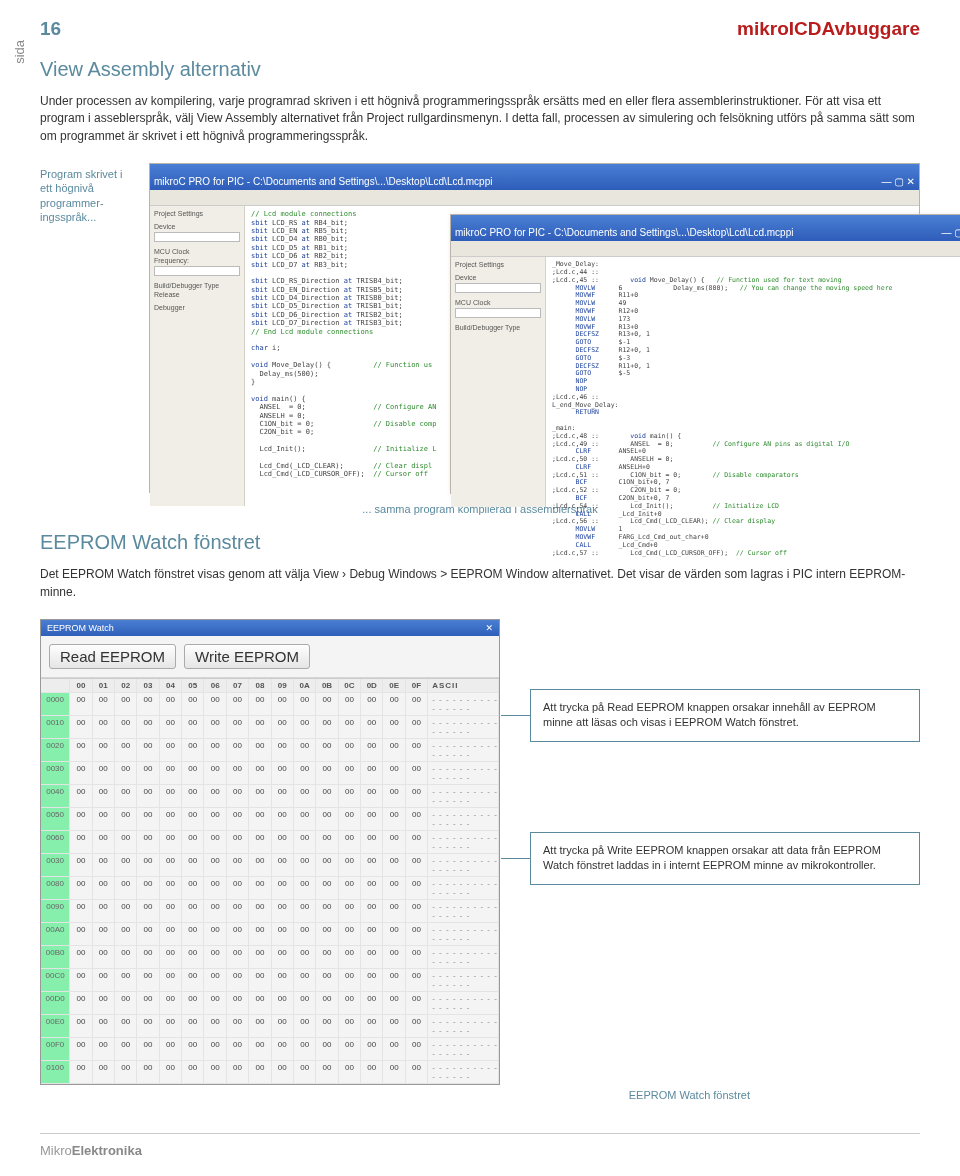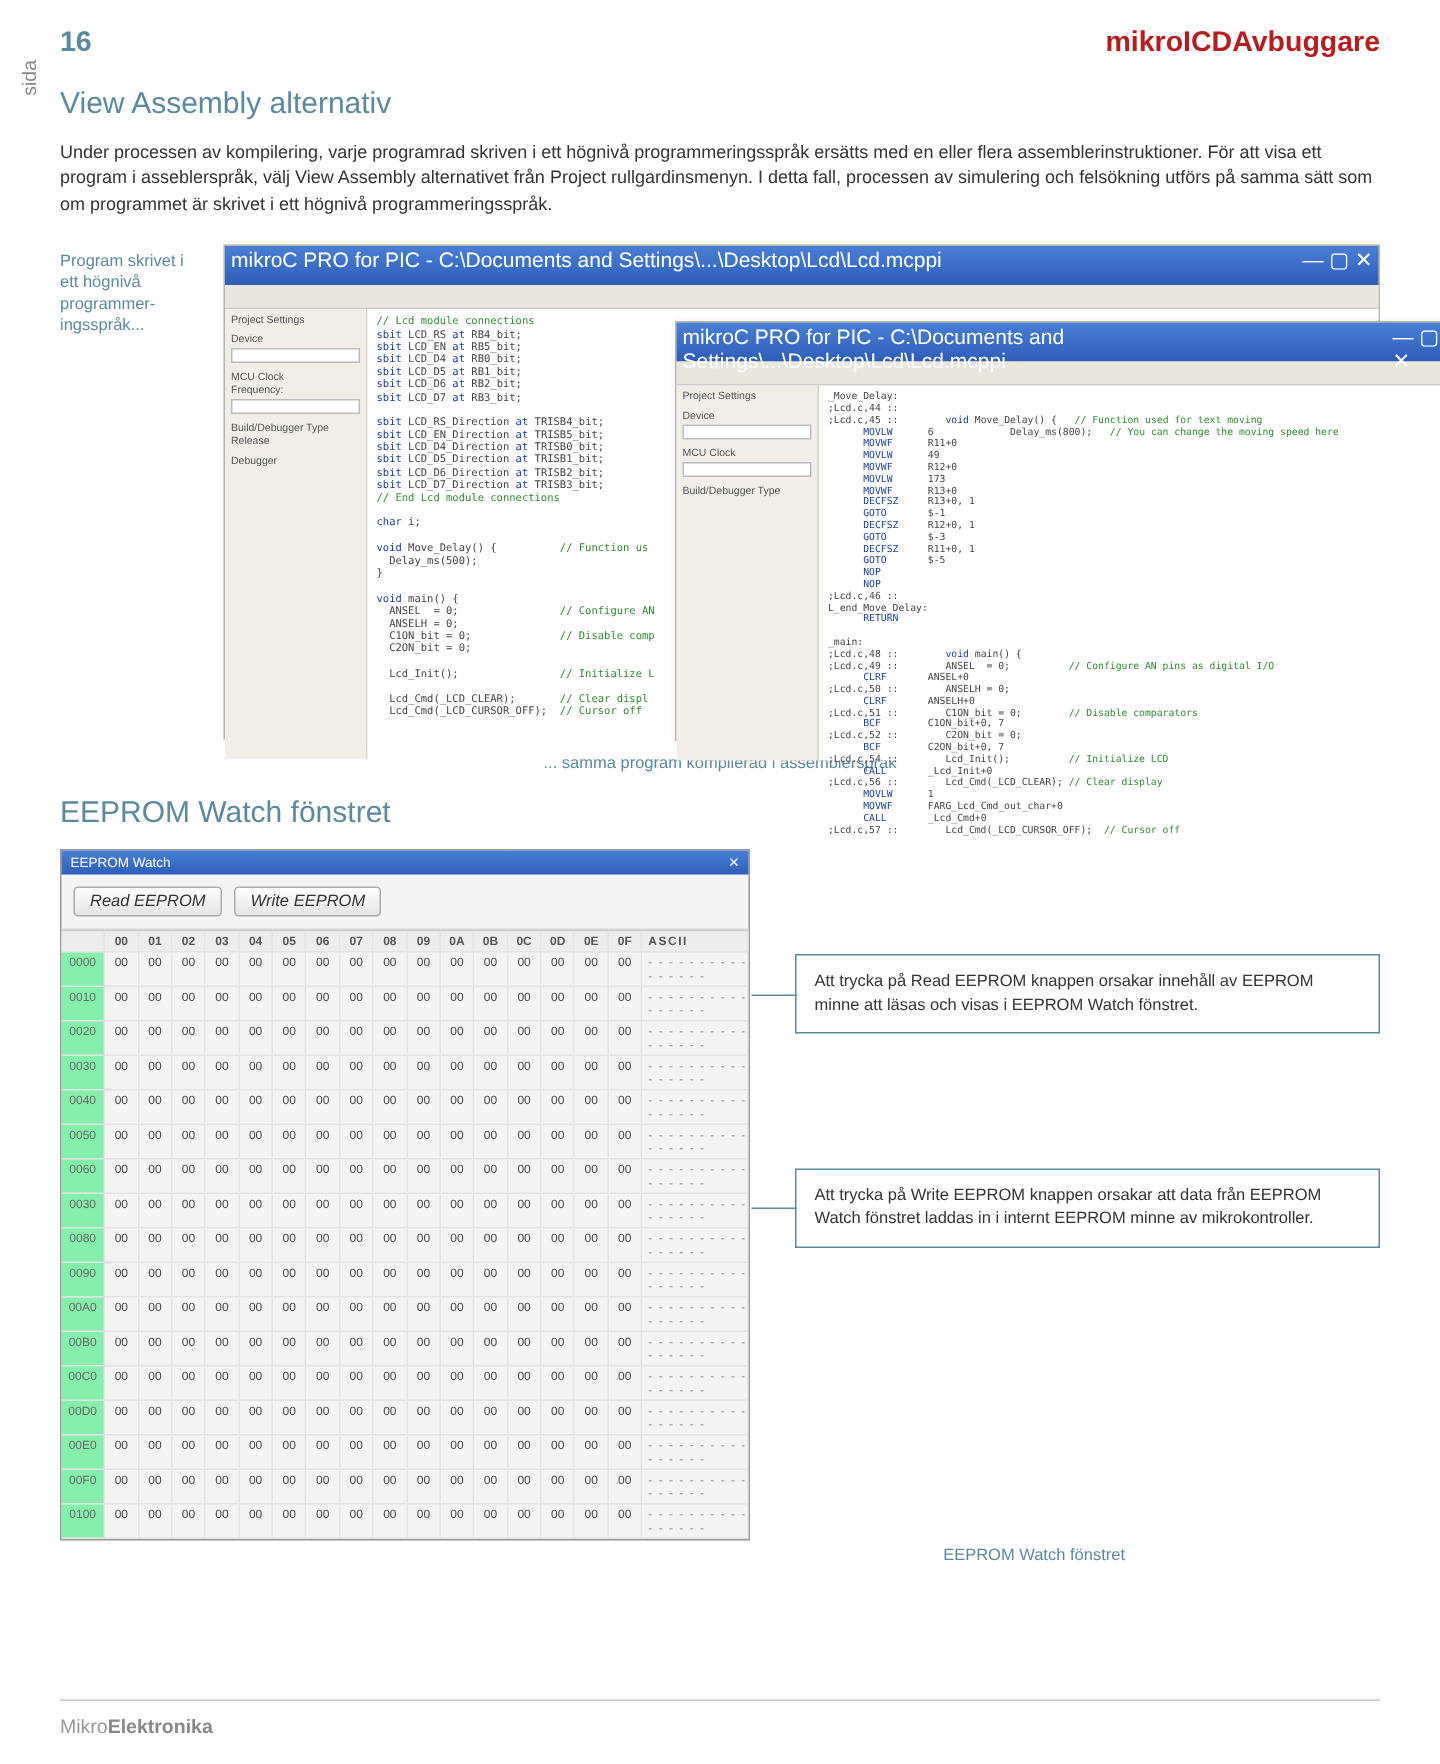--- a/index.html
+++ b/index.html
@@ -69,22 +69,22 @@
   .screenshot {
     flex: 1;
     background: #e8e6dd;
     border: 1px solid #b8b5a8;
     position: relative;
   }
   .shot-titlebar {
     height: 26px;
     background: linear-gradient(#4a7fd4, #2e5db9);
     color: #fff;
-    font-size: 14px;
-    padding: 1px 4px;
+    font-size: 10px;
+    padding: 12px 4px;
     display: flex;
     justify-content: space-between;
   }
   .shot-toolbar {
     height: 16px;
     background: #e8e6dd;
     border-bottom: 1px solid #ccc;
   }
   .shot-body {
     display: flex;
@@ -159,23 +159,22 @@
     padding: 8px;
     display: flex;
     gap: 8px;
     border-bottom: 1px solid #d5d5d5;
   }
   .ee-btn {
     background: linear-gradient(#fefefe, #e5e5e5);
     border: 1px solid #aaa;
     border-radius: 3px;
     padding: 3px 10px;
-    font-size: 11px;
+    font-size: 15px;
     color: #333;
-    font-style: italic;
   }
   .ee-grid {
     border-top: 1px solid #ccc;
     font-size: 8px;
   }
   .ee-grid-row {
     display: flex;
     border-bottom: 1px solid #e4e4e4;
   }
   .ee-cell {
@@ -391,20 +390,21 @@
               <div class="code-line">;Lcd.c,57 ::        Lcd_Cmd(_LCD_CURSOR_OFF);  <span class="cmt">// Cursor off</span></div>
             </div>
         </div>
       </div>
     </div>
   </div>
 
   <div class="caption-mid">... samma program kompilerad i assemblerspråk</div>
 
   <h2 class="section-title">EEPROM Watch fönstret</h2>
+  <p class="body-text">Det EEPROM Watch fönstret visas genom att välja View › Debug Windows &gt; EEPROM Window alternativet. Det visar de värden som lagras i PIC intern EEPROM-minne.</p>
 
   <div class="eeprom-row">
     <div class="eeprom-shot">
       <div class="ee-titlebar">
         <span>EEPROM Watch</span>
         <span>✕</span>
       </div>
       <div class="ee-buttons">
         <div class="ee-btn">Read EEPROM</div>
         <div class="ee-btn">Write EEPROM</div>

